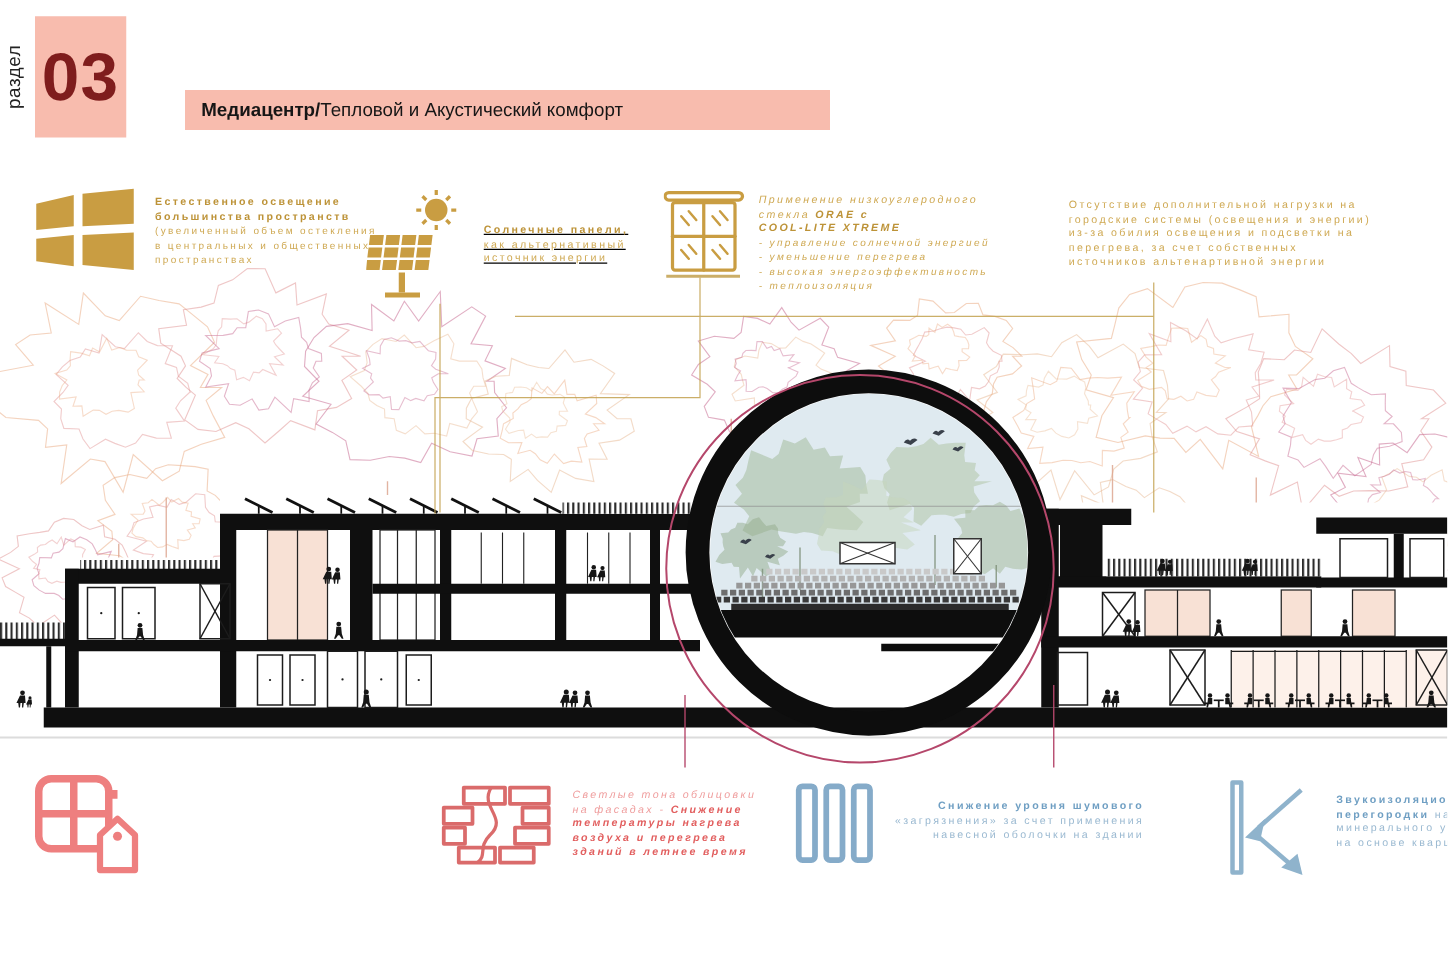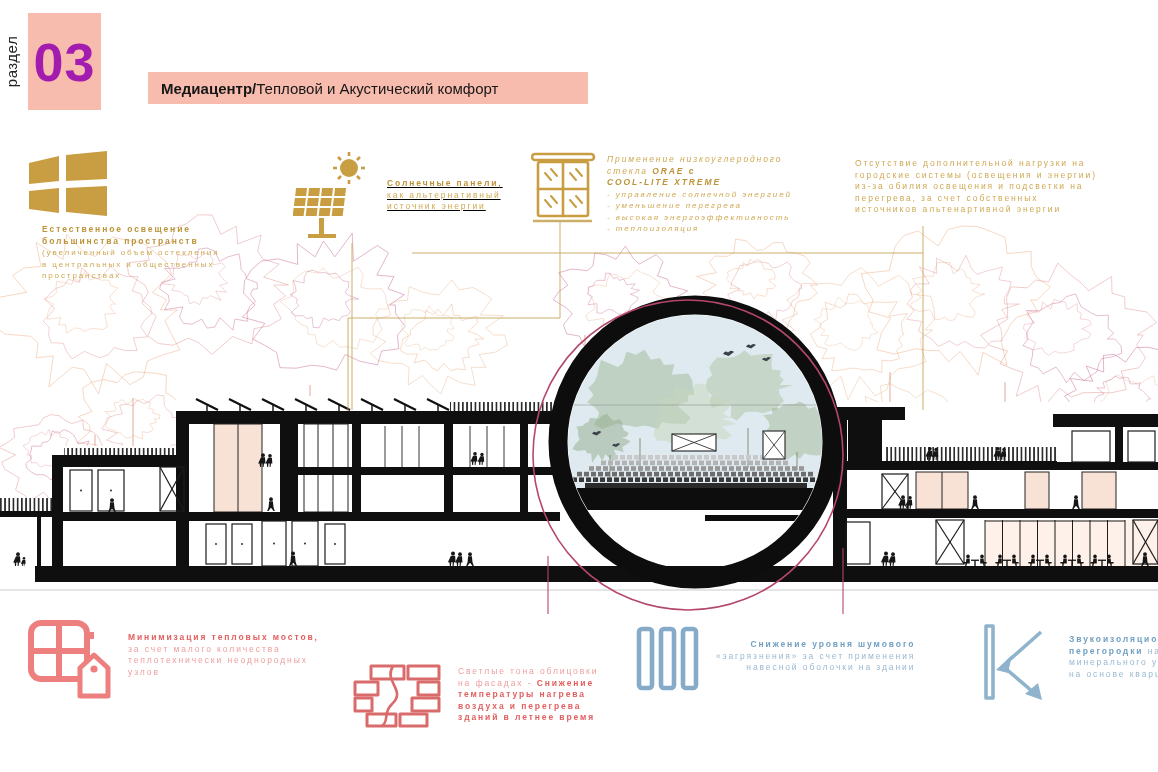--- a/index.html
+++ b/index.html
@@ -3,26 +3,26 @@
 <meta charset="utf-8">
 <style>
   html,body{margin:0;padding:0;background:#fff;}
   .canvas{position:relative;width:1158px;height:772px;background:#fff;overflow:hidden;
           font-family:"Liberation Sans",sans-serif;}
   svg{display:block;}
   #scene{position:absolute;left:0;top:0;z-index:1;}
   .hdr{position:absolute;z-index:3;}
   .section-box{left:28px;top:13px;width:73px;height:97px;background:#f8bcae;
     display:flex;align-items:center;justify-content:center;}
-  .section-num{font-size:54px;font-weight:600;color:#a21caf;letter-spacing:1px;}
+  .section-num{font-size:54px;font-weight:600;color:#7f1d1d;letter-spacing:1px;}
   .section-label{left:1px;top:13px;height:97px;width:22px;display:flex;align-items:center;justify-content:center;}
   .section-label span{transform:rotate(-90deg);white-space:nowrap;font-size:15px;color:#222;letter-spacing:.5px;}
   .breadcrumb{left:388px;top:36px;font-size:16.5px;color:#141414;font-weight:500;white-space:nowrap;}
   .breadcrumb b{font-weight:800;}
-  .title-bar{left:148px;top:72px;width:440px;height:32px;background:#f8bcae;
+  .title-bar{left:148px;top:72px;width:516px;height:32px;background:#f8bcae;
     display:flex;align-items:center;padding-left:13px;box-sizing:border-box;
     font-size:15px;color:#161616;white-space:nowrap;}
   .title-bar b{font-weight:800;}
   .anno{position:absolute;z-index:2;display:flex;align-items:flex-start;}
   .anno .txt{font-size:8.5px;line-height:11.5px;letter-spacing:1.9px;white-space:nowrap;}
   .gold   {color:#cfa953;}
   .gold-b {color:#bd9338;font-weight:700;}
   .red-l  {color:#ef9d9d;}
   .red-b  {color:#e25f5f;font-weight:700;}
   .blue-l {color:#9ab9d1;}
@@ -484,21 +484,21 @@
   <div class="hdr section-label">
     <span>раздел</span>
   </div>
   <div class="hdr section-box">
     <span class="section-num">03</span>
   </div>
   <div class="hdr title-bar">
     <span><b>Медиацентр/</b><span>Тепловой и Акустический комфорт</span></span>
   </div>
 
-  <div class="anno" style="left:28px;top:150px;flex-direction:column;">
+  <div class="anno" style="left:28px;top:150px;">
     <svg width="82" height="68" viewBox="0 0 82 68">
       <g fill="#c99d42">
         <polygon points="1,13 31,6 31,31 1,34"></polygon>
         <polygon points="38,5 79,1 79,29 38,31"></polygon>
         <polygon points="1,41 31,38 31,63 1,59"></polygon>
         <polygon points="38,38 79,36 79,66 38,62"></polygon>
       </g>
     </svg>
     <div class="txt" style="margin-left:14px;margin-top:6px;">
       <div class="gold-b">Естественное освещение</div>
@@ -592,29 +592,23 @@
     <svg width="86" height="82" viewBox="0 0 86 82">
       <g fill="none" stroke="#ee7f7f" stroke-width="6" stroke-linejoin="round">
         <rect x="3" y="3" width="56" height="56" rx="10"></rect>
         <line x1="31" y1="3" x2="31" y2="59"></line>
         <line x1="3" y1="31" x2="59" y2="31"></line>
       </g>
       <rect x="59" y="12" width="7" height="7" fill="#ee7f7f"></rect>
       <path d="M52 48 L66 35 L80 48 V76 H52 Z" fill="#ffffff" stroke="#ee7f7f" stroke-width="5" stroke-linejoin="round"></path>
       <circle cx="66" cy="49" r="3.6" fill="#ee7f7f"></circle>
     </svg>
-    <div class="txt" style="margin-left:14px;margin-top:12px;">
-      <div class="red-b">Минимизация тепловых мостов,</div>
-      <div class="red-l">за счет малого количества</div>
-      <div class="red-l">теплотехнически неоднородных</div>
-      <div class="red-l">узлов</div>
-    </div>
-  </div>
-
-  <div class="anno" style="left:352px;top:664px;">
+  </div>
+
+  <div class="anno" style="left:352px;top:628px;font-style:italic;">
     <svg width="92" height="64" viewBox="0 0 92 64">
       <g fill="none" stroke="#da6b6b" stroke-width="3" stroke-linejoin="round">
         <rect x="19" y="2" width="33" height="13"></rect>
           <rect x="56" y="2" width="31" height="13"></rect>
         <rect x="3" y="18" width="23" height="13"></rect>
           <rect x="66" y="18" width="21" height="13"></rect>
         <rect x="3" y="34" width="17" height="13"></rect>
           <rect x="60" y="34" width="27" height="13"></rect>
         <rect x="15" y="50" width="29" height="12"></rect>
           <rect x="48" y="50" width="27" height="12"></rect>

